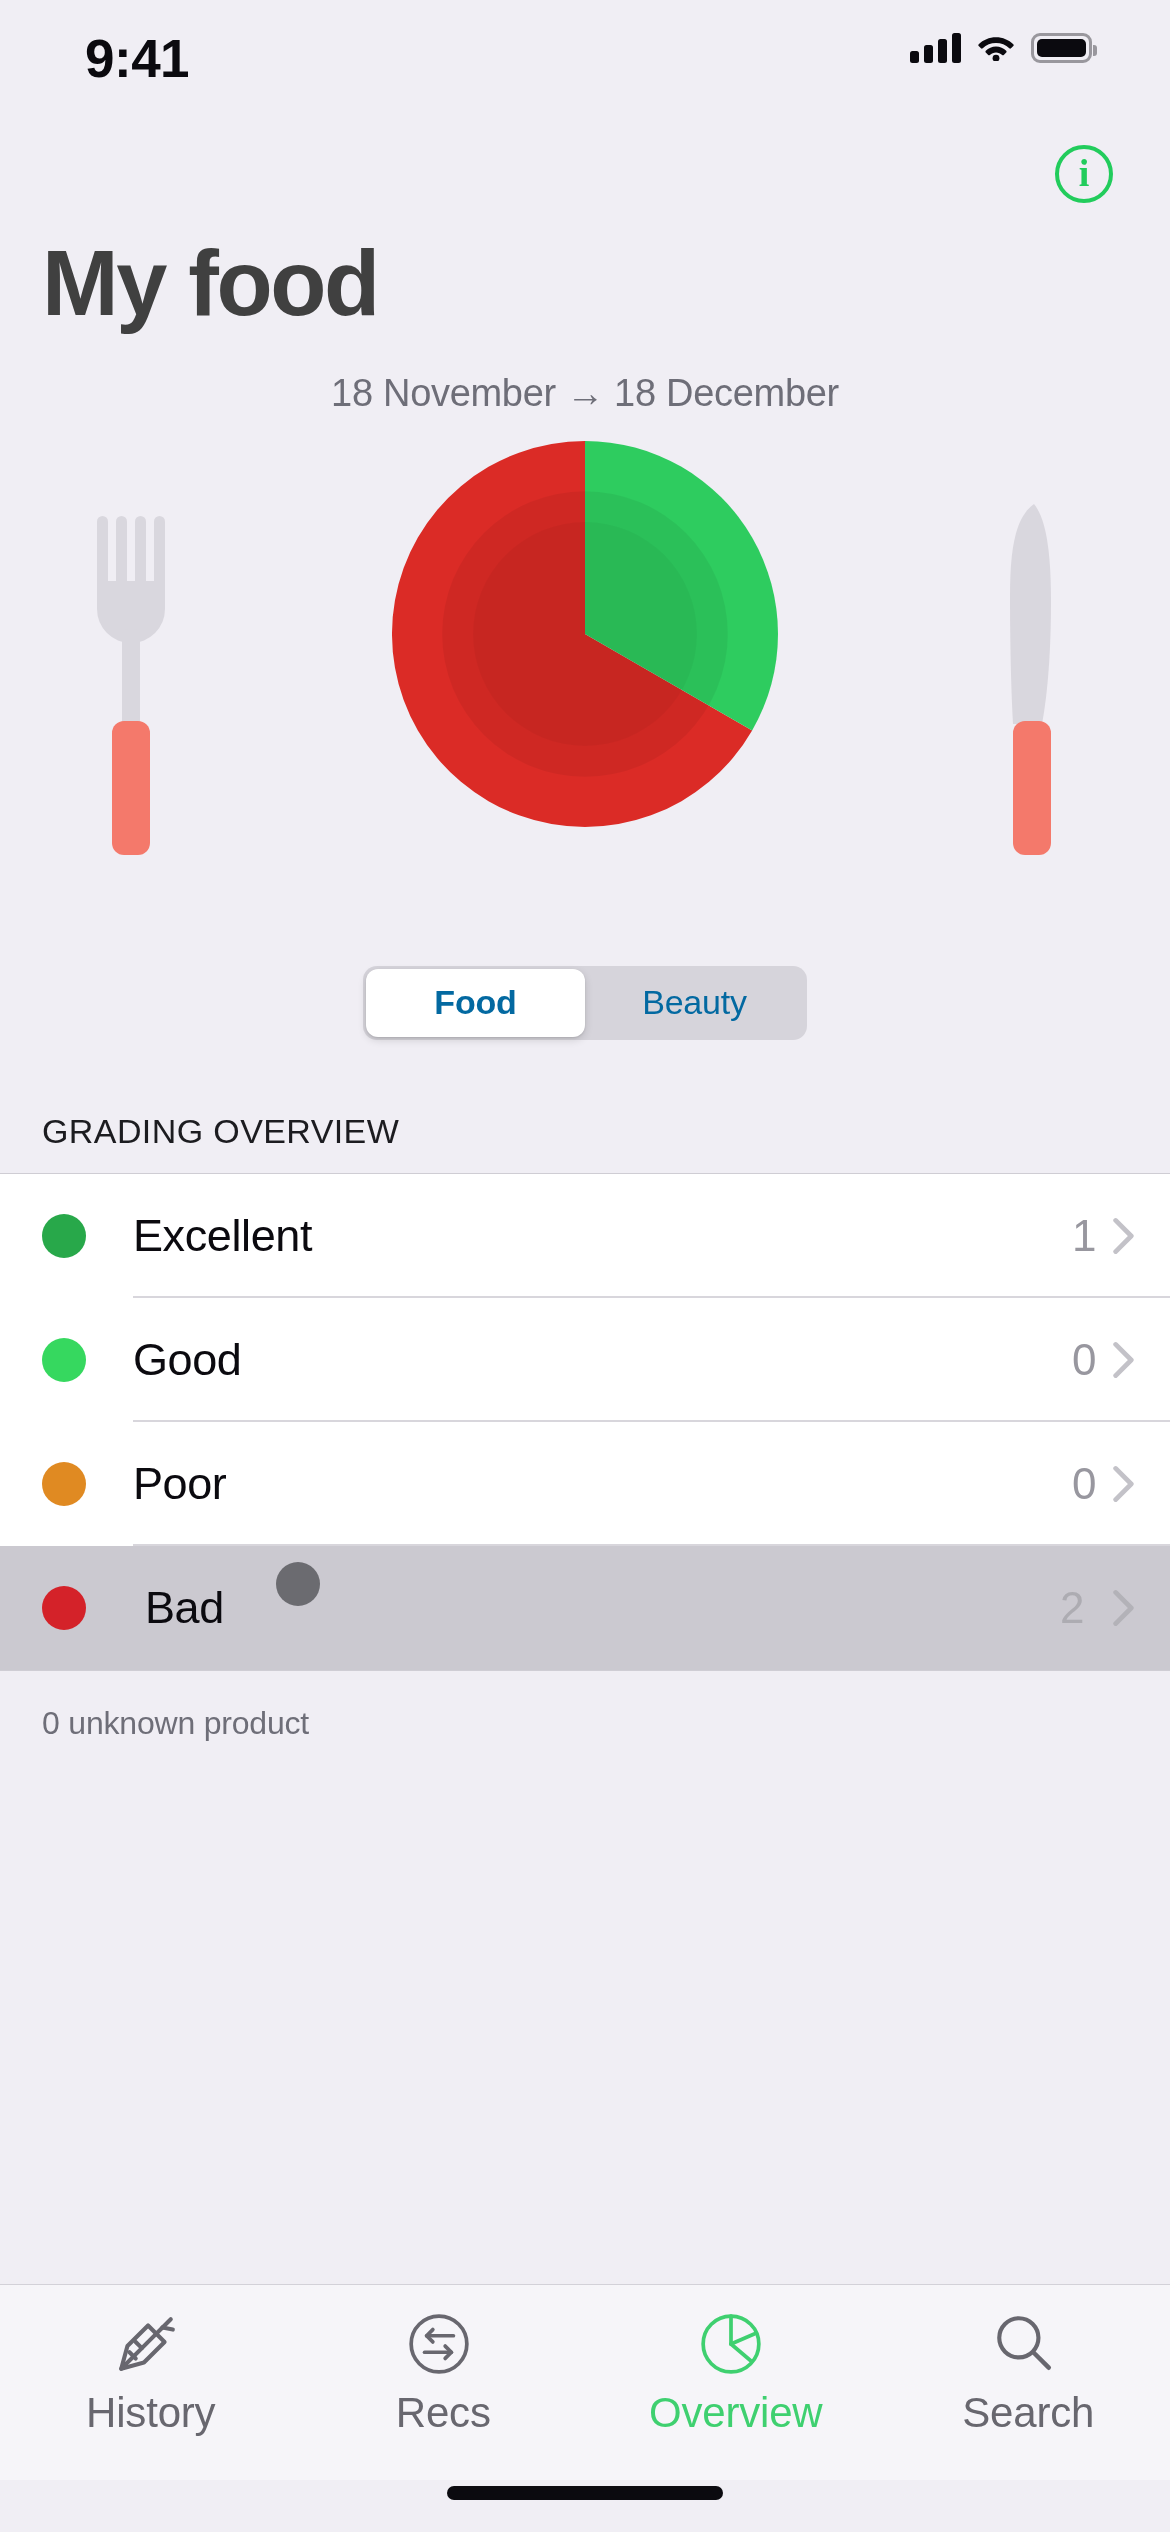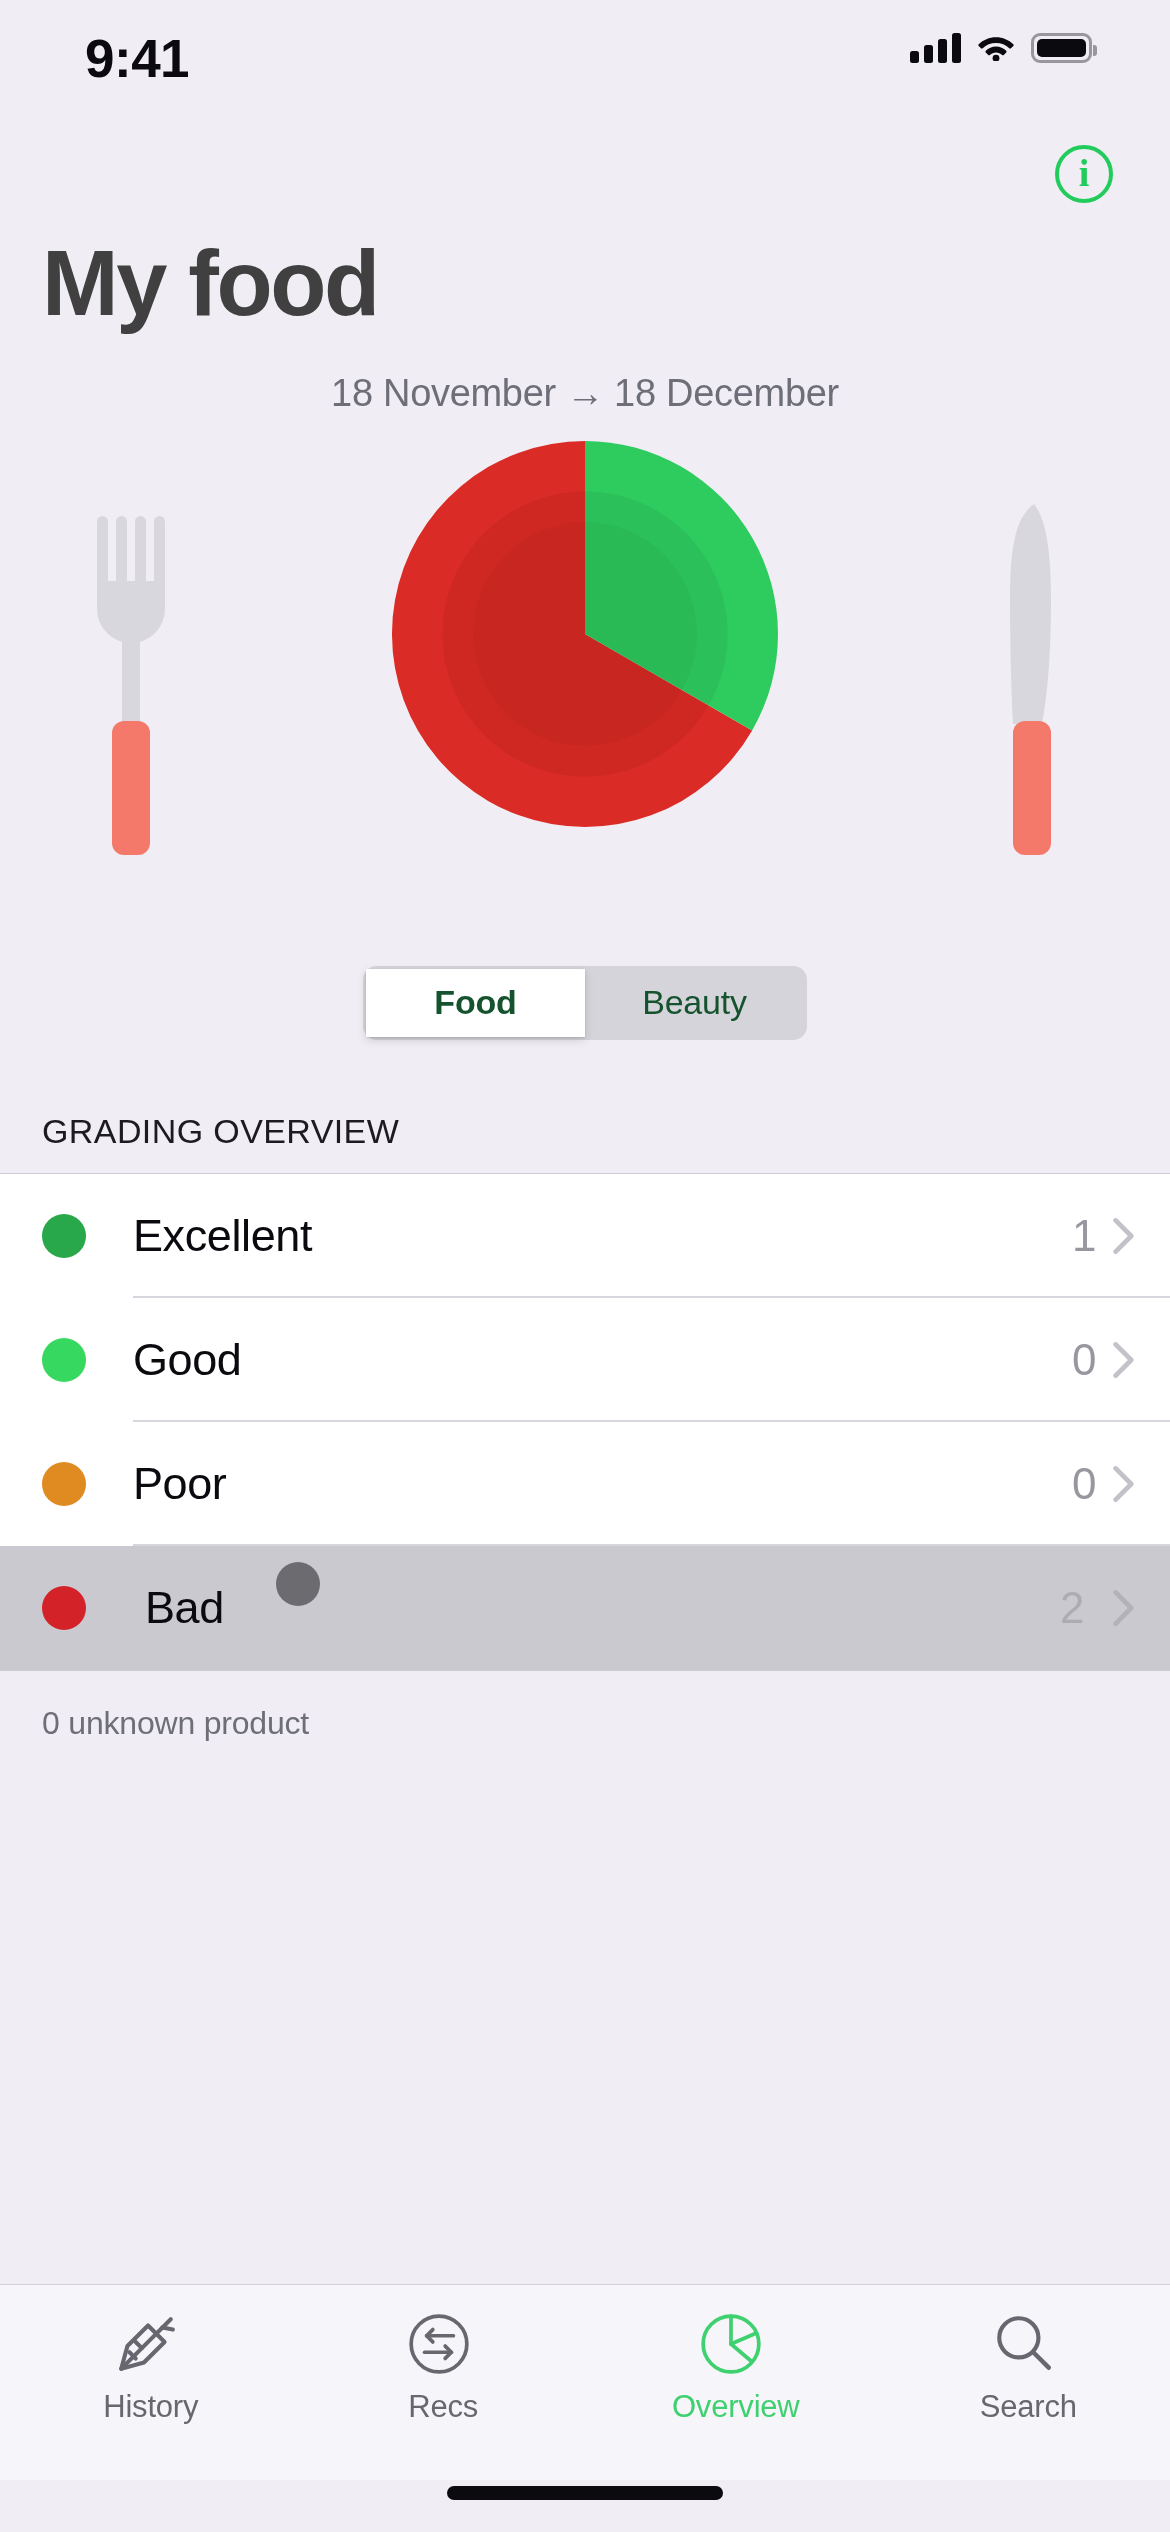--- a/index.html
+++ b/index.html
@@ -160,22 +160,22 @@
     width: 444px;
     height: 74px;
     background: #D6D4DB;
     border-radius: 14px;
     padding: 3px;
   }
   .seg {
     flex: 1;
     display: flex; align-items: center; justify-content: center;
     font-size: 34px;
-    color: #14532d;
-    border-radius: 0;
+    color: #0369a1;
+    border-radius: 12px;
     cursor: pointer;
     letter-spacing: -0.2px;
   }
   .seg.active {
     background: #FFFFFF;
     font-weight: bold;
     box-shadow: 0 3px 9px rgba(0,0,0,0.14), 0 1px 2px rgba(0,0,0,0.10);
   }
 
   
@@ -272,21 +272,21 @@
     align-items: center;
     cursor: pointer;
   }
   .tab .tab-icon {
     width: 66px; height: 66px;
     display: flex; align-items: center; justify-content: center;
   }
   .tab .tab-icon svg { display: block; width: 100%; height: 100%; }
   .tab .tab-label {
     margin-top: 12px;
-    font-size: 31px;
+    font-size: 42px;
     color: #68676F;
     letter-spacing: -0.2px;
     margin-left: 9px;
   }
   .tab.active .tab-label { color: #3FD070; }
 
   
   .home-indicator-wrap {
     flex: 0 0 auto;
     height: 52px;

